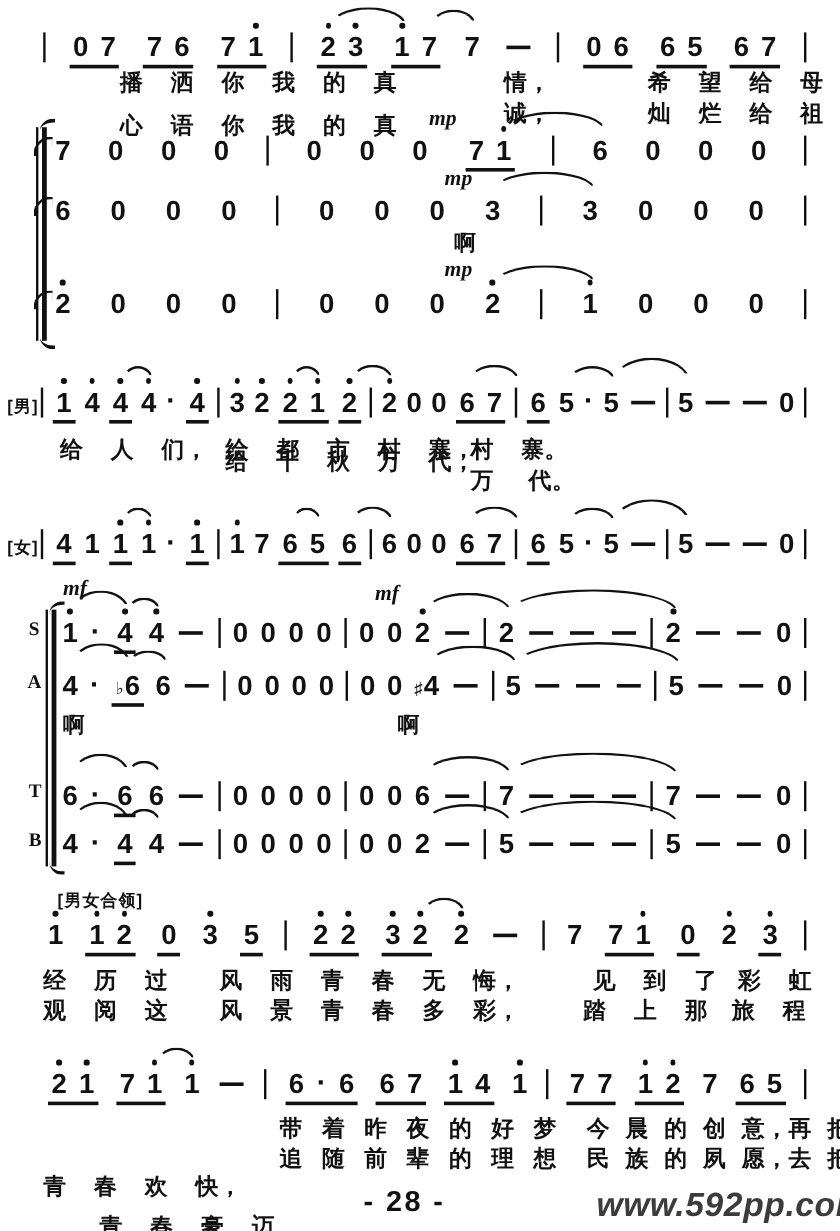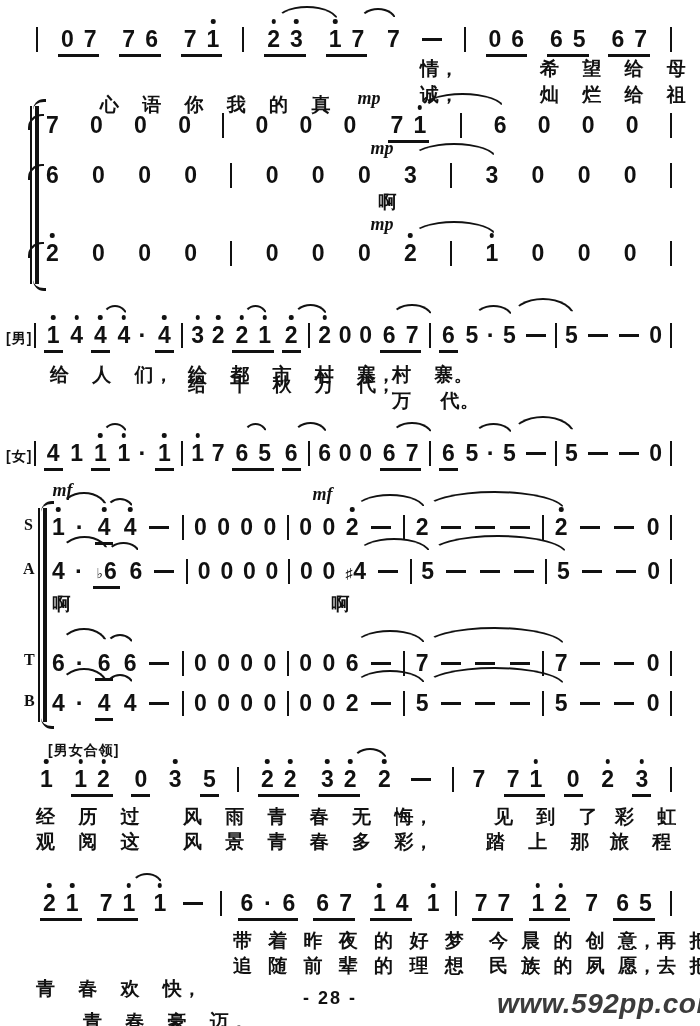--- a/index.html
+++ b/index.html
@@ -32,21 +32,21 @@
                    border-bottom:3px solid #111;border-bottom-left-radius:13px;}
 
   
   .txt{position:absolute;white-space:nowrap;}
   .lyr{font-size:19px;font-weight:700;word-spacing:17px;letter-spacing:0.5px;}
   .plabel{font-size:14px;font-weight:700;letter-spacing:1px;}
   .vlabel{font-size:16px;font-weight:700;font-family:"Liberation Serif","DejaVu Serif",serif;}
   .dyn{font-family:"Liberation Serif","DejaVu Serif",serif;font-style:italic;font-weight:700;font-size:18px;}
   .lyrann{font-size:18px;font-weight:700;}
   .ann{position:absolute;white-space:nowrap;}
-  .footer{position:absolute;left:303px;top:988px;font-size:18px;font-weight:700;letter-spacing:2px;}
+  .footer{position:absolute;left:303px;top:988px;font-size:24px;font-weight:700;letter-spacing:2px;}
   .watermark{position:absolute;left:497px;top:988px;font-size:28px;font-weight:700;font-style:italic;color:#3c3c3c;letter-spacing:0.5px;}
 </style>
 </head>
 <body>
 
 <div class="page">
   <div id="canvas">
       <div class="nrow" style="left: 36px; top: 26px; width: 636px;">
         <span class="tok bar"></span>
         <span class="ug">
@@ -899,20 +899,21 @@
       <div class="bracket" style="left: 30px; top: 106px; height: 178px;">
         <div class="inner"></div>
         <div class="hook-t"></div>
         <div class="hook-b"></div>
       </div>
       <div class="bracket" style="left: 38px; top: 508px; height: 214px;">
         <div class="inner"></div>
         <div class="hook-t"></div>
         <div class="hook-b"></div>
       </div>
+      <span class="txt lyr" style="left: 100px; top: 56px;">播 洒 你 我 的 真</span>
       <span class="txt lyr" style="left: 420px; top: 56px;">情，</span>
       <span class="txt lyr" style="left: 540px; top: 56px;">希 望 给 母 亲</span>
       <span class="txt lyr" style="left: 100px; top: 92px;">心 语 你 我 的 真</span>
       <span class="txt lyr" style="left: 420px; top: 82px;">诚，</span>
       <span class="txt lyr" style="left: 540px; top: 82px;">灿 烂 给 祖 国</span>
       <span class="txt plabel" style="left: 6px; top: 330px;">[男]</span>
       <span class="txt lyr" style="left: 50px; top: 362px;">给 人 们，</span>
       <span class="txt lyr" style="left: 188px; top: 362px;">给 都 市 村 寨，</span>
       <span class="txt lyr" style="left: 392px; top: 362px;">村 寨。</span>
       <span class="txt lyr" style="left: 188px; top: 372px;">给 千 秋 万 代，</span>

